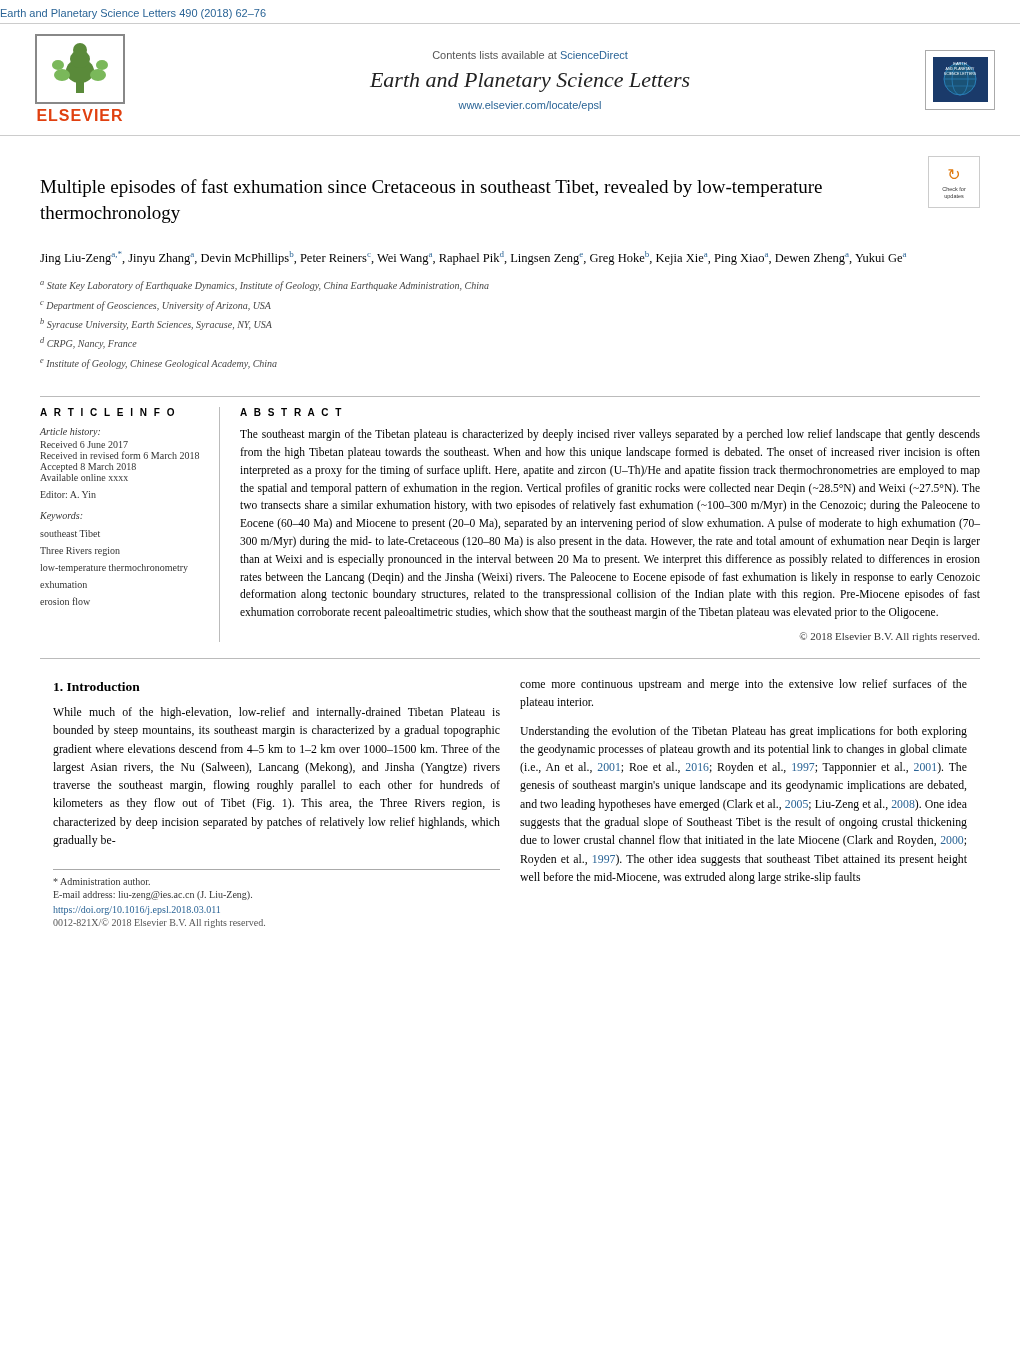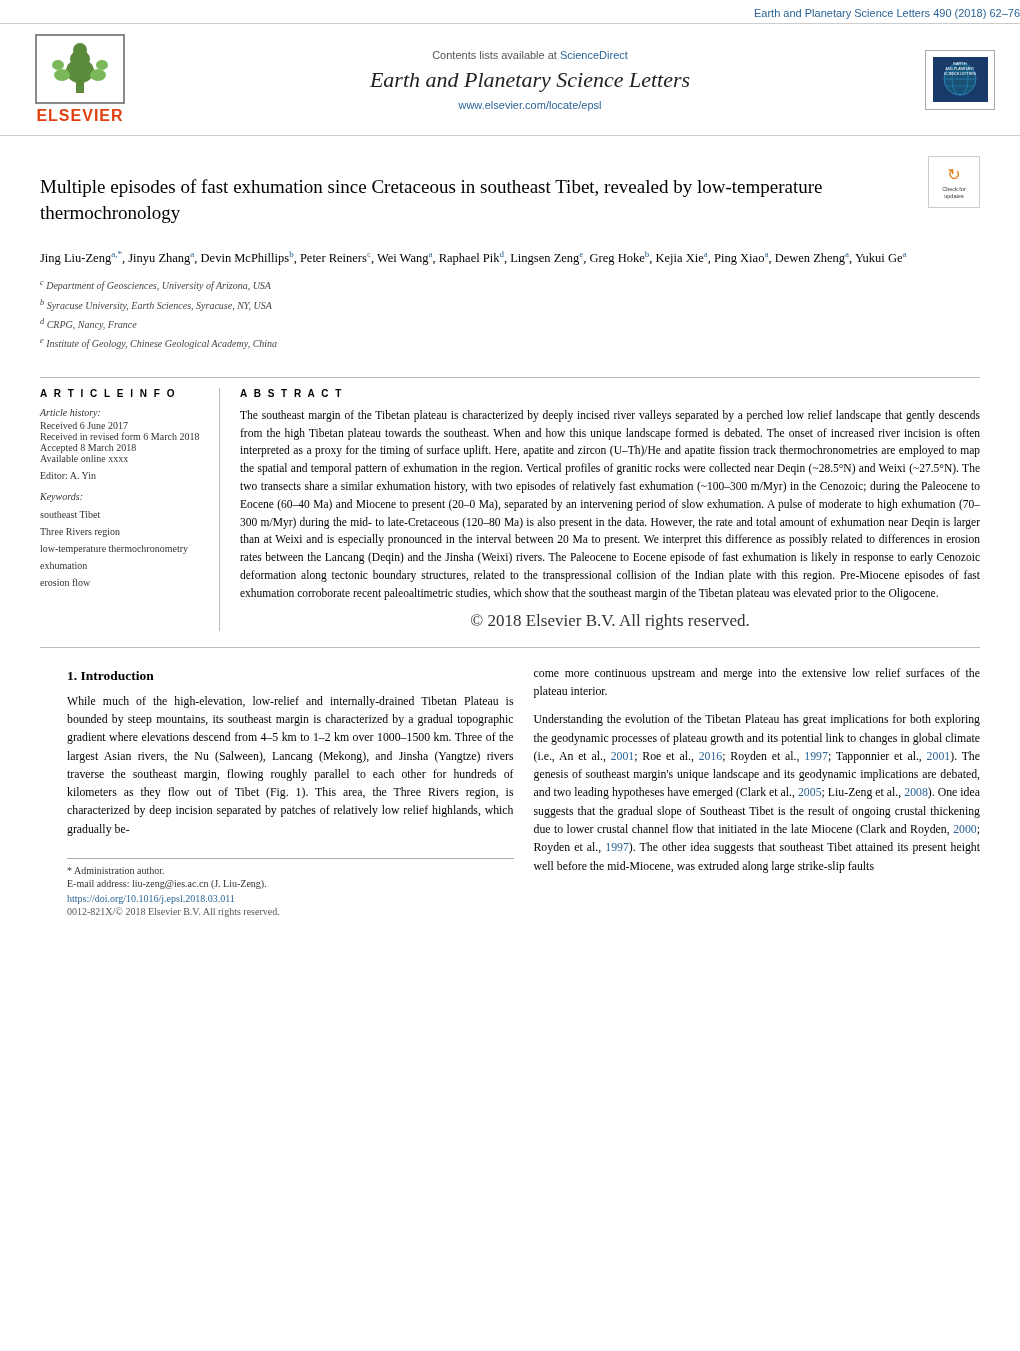--- a/index.html
+++ b/index.html
@@ -178,22 +178,21 @@
       color: #333;
     }
     .divider {
       border: none;
       border-top: 1px solid #bbb;
       margin: 16px 0;
     }
     .body-two-col {
       display: flex;
       gap: 20px;
-      padding: 0 40px;
-      margin-left: 27px;
+      padding: 0 53px;
     }
     .body-left-col {
       flex: 1;
     }
     .body-right-col {
       flex: 1;
     }
     .section-heading {
       font-size: 13.5px;
       font-weight: bold;
@@ -216,21 +215,21 @@
       border-top: 1px solid #aaa;
       margin-top: 20px;
       padding-top: 6px;
       font-size: 10px;
       color: #333;
     }
   </style>
 </head>
 <body>
 
-<div style="text-align:right; padding: 7px 0 4px; font-size: 11px; color: #2a6496; font-family: Arial, sans-serif;">
+<div style="text-align:left; padding: 7px 0 4px; font-size: 11px; color: #2a6496; font-family: Arial, sans-serif;">
   <span>Earth and Planetary Science Letters 490 (2018) 62–76</span>
 </div>
 
 <div class="header-section">
 
   <div class="elsevier-logo">
     <div class="logo-box">
 
       <svg width="80" height="60" viewBox="0 0 80 60">
         <rect x="36" y="40" width="8" height="14" fill="#5a8a3a"></rect>
@@ -284,20 +283,21 @@
 
   <div class="authors-line" style="font-size:12.5px; margin-bottom:8px; line-height:1.6;">
     <span>
       Jing Liu-Zeng<sup>a,*</sup>, Jinyu Zhang<sup>a</sup>, Devin McPhillips<sup>b</sup>, Peter Reiners<sup>c</sup>, Wei Wang<sup>a</sup>,
       Raphael Pik<sup>d</sup>, Lingsen Zeng<sup>e</sup>, Greg Hoke<sup>b</sup>, Kejia Xie<sup>a</sup>, Ping Xiao<sup>a</sup>, Dewen Zheng<sup>a</sup>,
       Yukui Ge<sup>a</sup>
     </span>
   </div>
 
   <div class="affiliations" style="font-size:10px; color:#444; margin-bottom:14px; line-height:1.6; font-style:italic;">
+    <div><sup>a</sup> State Key Laboratory of Earthquake Dynamics, Institute of Geology, China Earthquake Administration, China</div>
     <div><sup>c</sup> Department of Geosciences, University of Arizona, USA</div>
     <div><sup>b</sup> Syracuse University, Earth Sciences, Syracuse, NY, USA</div>
     <div><sup>d</sup> CRPG, Nancy, France</div>
     <div><sup>e</sup> Institute of Geology, Chinese Geological Academy, China</div>
   </div>
 
   <div class="two-col">
 
     <div class="article-info-col">
       <div class="section-title" style="font-size:10px; letter-spacing:2px; font-family:Arial,sans-serif; font-weight:bold; margin-bottom:8px;">A R T I C L E   I N F O</div>
@@ -319,21 +319,21 @@
           <div>low-temperature thermochronometry</div>
           <div>exhumation</div>
           <div>erosion flow</div>
         </div>
       </div>
     </div>
 
     <div class="abstract-col">
       <div class="section-title" style="font-size:10px; letter-spacing:2px; font-family:Arial,sans-serif; font-weight:bold; margin-bottom:8px;">A B S T R A C T</div>
       <div class="abstract-text" style="font-size:11.5px; line-height:1.55; text-align:justify; color:#000;">The southeast margin of the Tibetan plateau is characterized by deeply incised river valleys separated by a perched low relief landscape that gently descends from the high Tibetan plateau towards the southeast. When and how this unique landscape formed is debated. The onset of increased river incision is often interpreted as a proxy for the timing of surface uplift. Here, apatite and zircon (U–Th)/He and apatite fission track thermochronometries are employed to map the spatial and temporal pattern of exhumation in the region. Vertical profiles of granitic rocks were collected near Deqin (~28.5°N) and Weixi (~27.5°N). The two transects share a similar exhumation history, with two episodes of relatively fast exhumation (~100–300 m/Myr) in the Cenozoic; during the Paleocene to Eocene (60–40 Ma) and Miocene to present (20–0 Ma), separated by an intervening period of slow exhumation. A pulse of moderate to high exhumation (70–300 m/Myr) during the mid- to late-Cretaceous (120–80 Ma) is also present in the data. However, the rate and total amount of exhumation near Deqin is larger than at Weixi and is especially pronounced in the interval between 20 Ma to present. We interpret this difference as possibly related to differences in erosion rates between the Lancang (Deqin) and the Jinsha (Weixi) rivers. The Paleocene to Eocene episode of fast exhumation is likely in response to early Cenozoic deformation along tectonic boundary structures, related to the transpressional collision of the Indian plate with this region. Pre-Miocene episodes of fast exhumation corroborate recent paleoaltimetric studies, which show that the southeast margin of the Tibetan plateau was elevated prior to the Oligocene.</div>
-      <div class="copyright-line" style="text-align:center; font-size:17px; margin-top:8px; color:#333;">© 2018 Elsevier B.V. All rights reserved.</div>
+      <div class="copyright-line" style="text-align:right; font-size:11px; margin-top:8px; color:#333;">© 2018 Elsevier B.V. All rights reserved.</div>
     </div>
   </div>
 
   <hr class="divider" style="border:none; border-top:1px solid #bbb; margin:16px 0;">
 </div>
 
 <div class="body-two-col">
 
   <div class="body-left-col">
     <h2 class="section-heading" style="font-size:13.5px; font-weight:bold; margin-bottom:8px; margin-top:4px;">1. Introduction</h2>

